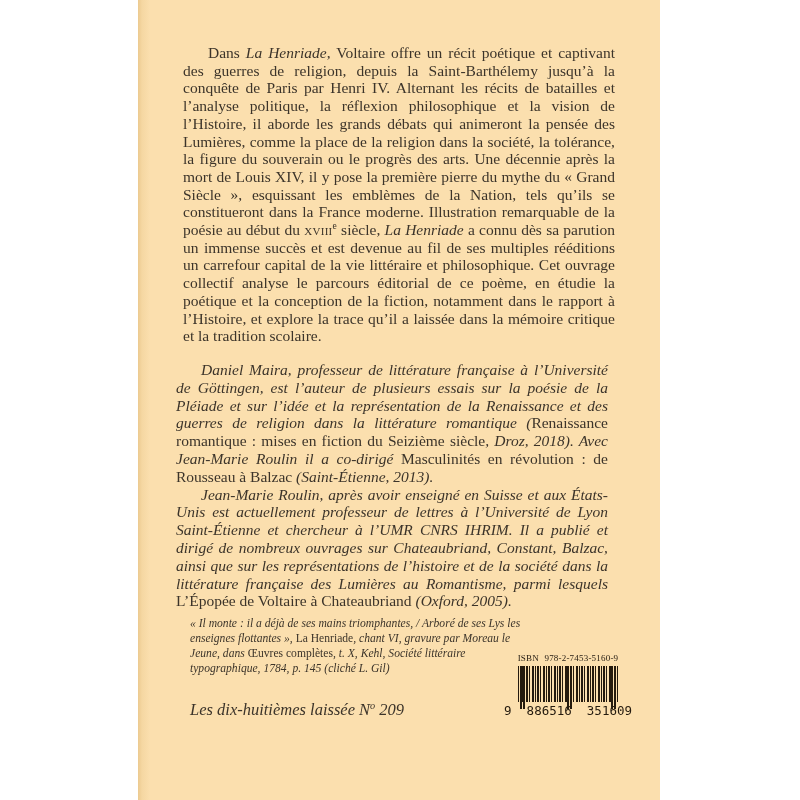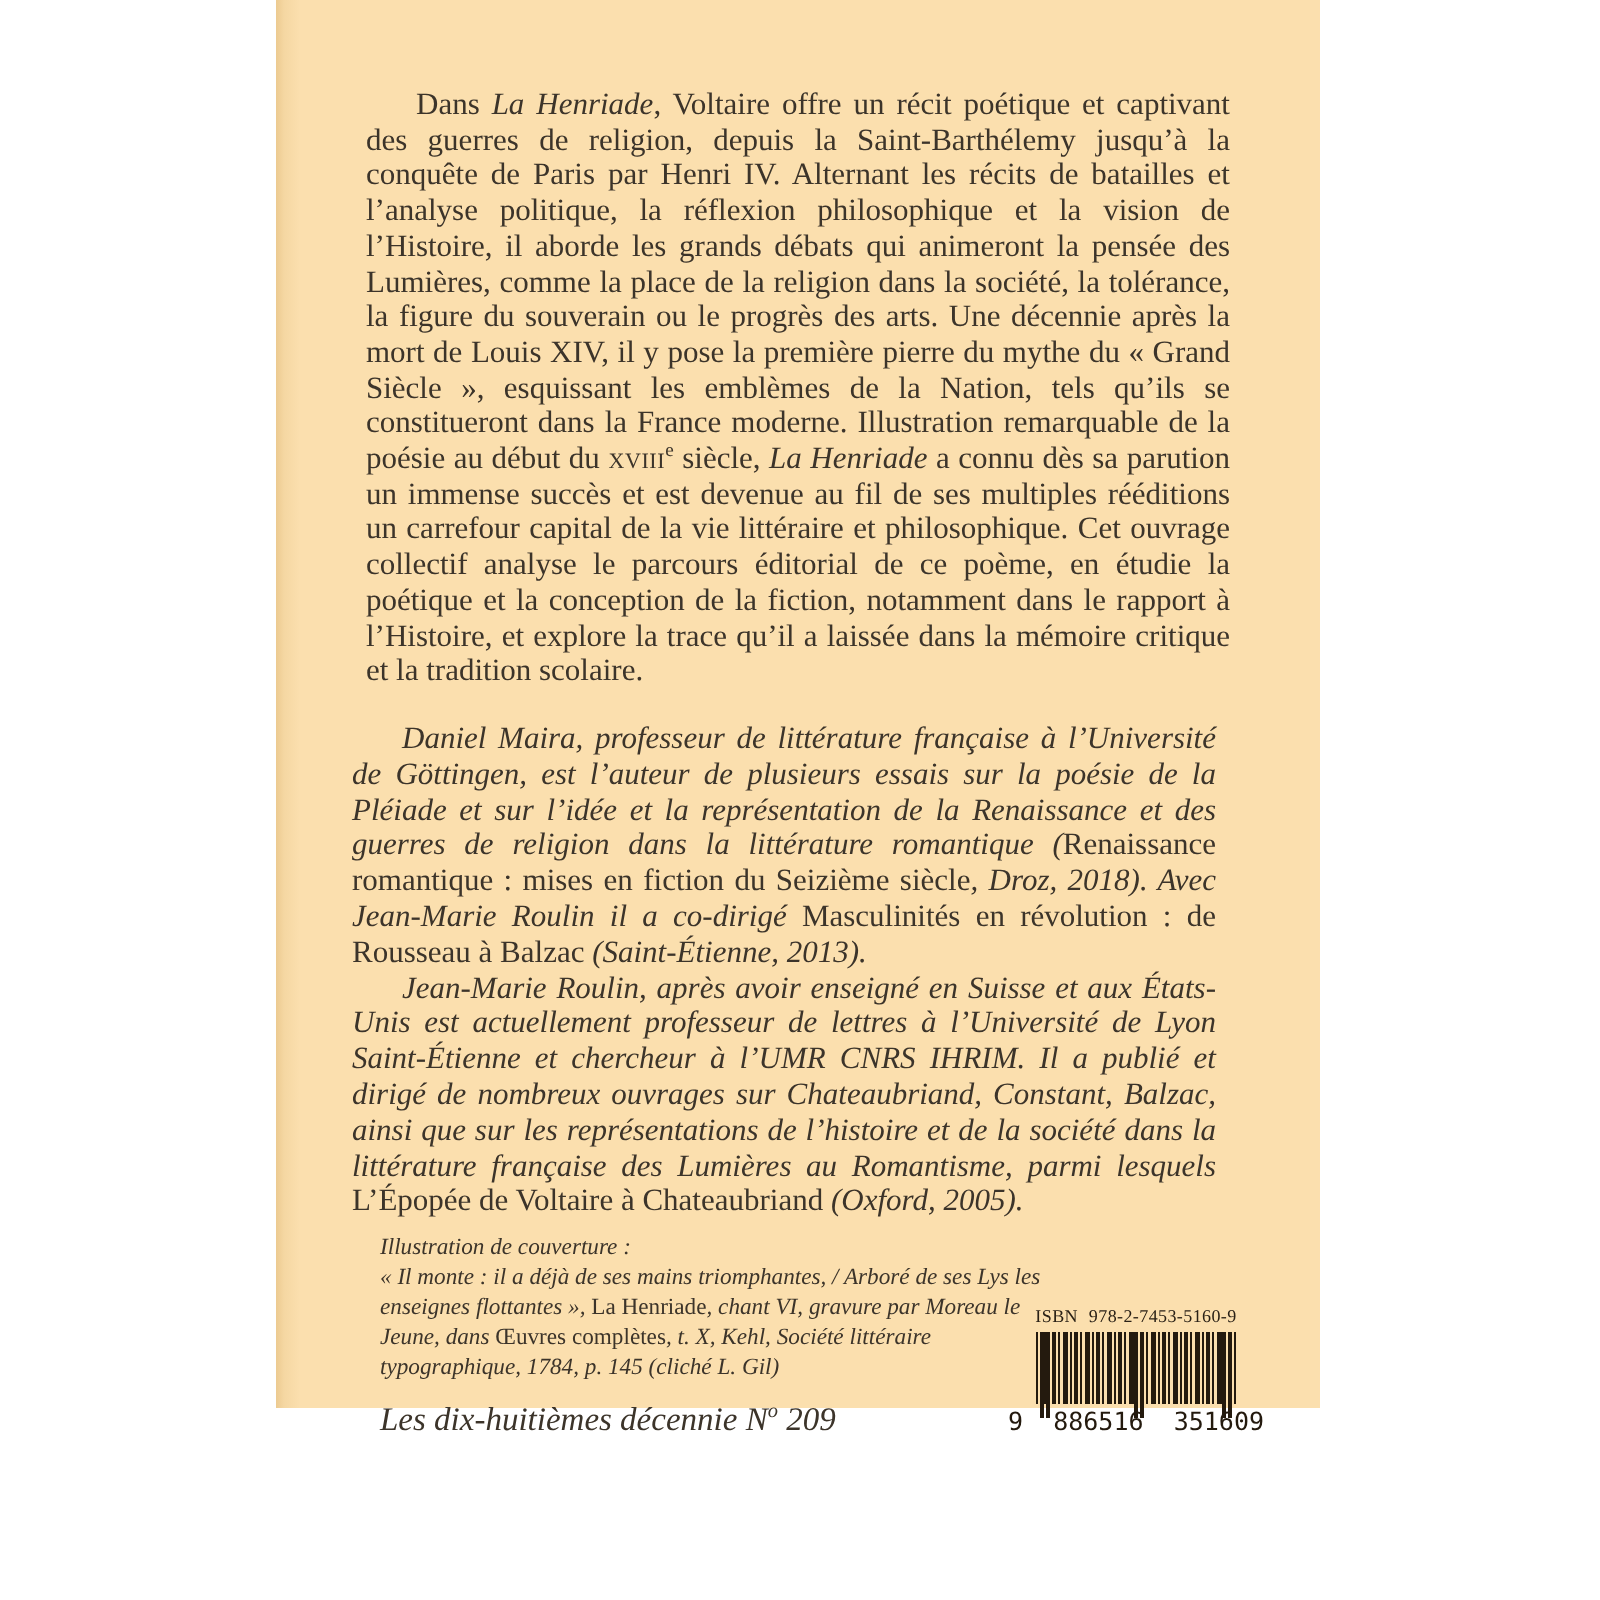--- a/index.html
+++ b/index.html
@@ -3,21 +3,21 @@
 <meta charset="utf-8">
 <style>
   html,body{margin:0;padding:0}
   body{
     width:800px;height:800px;position:relative;overflow:hidden;
     background:#ffffff;
     font-family:"Liberation Serif","DejaVu Serif",serif;
     color:#3c342a;
   }
   .paper{
-    position:absolute;left:138px;top:0;width:522px;height:704px;
+    position:absolute;left:138px;top:0;width:522px;height:800px;
     background:#fbdfae;
   }
   .paper-edge{
     position:absolute;left:0;top:0;width:12px;height:100%;
     background:linear-gradient(90deg,#ecca90 0px,#f5d7a2 4px,rgba(251,223,174,0) 12px);
   }
   .synopsis{
     position:absolute;left:45px;top:44px;width:432px;margin:0;
     font-size:15.5px;line-height:17.7px;text-align:justify;text-indent:25px;
   }
@@ -70,25 +70,24 @@
   <div class="paper-edge"></div>
 
   <p class="synopsis"><span>Dans </span><span class="i">La Henriade</span><span>, Voltaire offre un récit poétique et captivant des guerres de religion, depuis la Saint-Barthélemy jusqu’à la conquête de Paris par Henri IV. Alternant les récits de batailles et l’analyse politique, la réflexion philosophique et la vision de l’Histoire, il aborde les grands débats qui animeront la pensée des Lumières, comme la place de la religion dans la société, la tolérance, la figure du souverain ou le progrès des arts. Une décennie après la mort de Louis XIV, il y pose la première pierre du mythe du « Grand Siècle », esquissant les emblèmes de la Nation, tels qu’ils se constitueront dans la France moderne. Illustration remarquable de la poésie au début du </span><span class="sc">xviii</span><span class="sup">e</span><span> siècle, </span><span class="i">La Henriade</span><span> a connu dès sa parution un immense succès et est devenue au fil de ses multiples rééditions un carrefour capital de la vie littéraire et philosophique. Cet ouvrage collectif analyse le parcours éditorial de ce poème, en étudie la poétique et la conception de la fiction, notamment dans le rapport à l’Histoire, et explore la trace qu’il a laissée dans la mémoire critique et la tradition scolaire.</span></p>
 
   <div class="bios">
     <p><span>Daniel Maira, professeur de littérature française à l’Université de Göttingen, est l’auteur de plusieurs essais sur la poésie de la Pléiade et sur l’idée et la représentation de la Renaissance et des guerres de religion dans la littérature romantique (</span><span class="r">Renaissance romantique : mises en fiction du Seizième siècle</span><span>, Droz, 2018). Avec Jean-Marie Roulin il a co-dirigé </span><span class="r">Masculinités en révolution : de Rousseau à Balzac</span><span> (Saint-Étienne, 2013).</span></p>
     <p><span>Jean-Marie Roulin, après avoir enseigné en Suisse et aux États-Unis est actuellement professeur de lettres à l’Université de Lyon Saint-Étienne et chercheur à l’UMR CNRS IHRIM. Il a publié et dirigé de nombreux ouvrages sur Chateaubriand, Constant, Balzac, ainsi que sur les représentations de l’histoire et de la société dans la littérature française des Lumières au Romantisme, parmi lesquels </span><span class="r">L’Épopée de Voltaire à Chateaubriand</span><span> (Oxford, 2005).</span></p>
   </div>
 
   <div class="credit">
-    <div>Illustration de couverture :</div>
     <div><span>« Il monte : il a déjà de ses mains triomphantes, / Arboré de ses Lys les enseignes flottantes », </span><span class="r">La Henriade</span><span>, chant VI, gravure par Moreau le Jeune, dans </span><span class="r">Œuvres complètes</span><span>, t. X, Kehl, Société littéraire typographique, 1784, p. 145 (cliché L. Gil)</span></div>
   </div>
 
-  <p class="series"><span>Les dix-huitièmes décennie N</span><span class="sup">o</span><span> 209</span></p>
+  <p class="series"><span>Les dix-huitièmes laissée N</span><span class="sup">o</span><span> 209</span></p>
 
   <div class="barcode">
     <div class="isbn-label">ISBN 978-2-7453-5160-9</div>
     <div class="bars">
       <span class="guard g-left"></span>
       <span class="guard g-mid"></span>
       <span class="guard g-right"></span>
     </div>
     <div class="digits">
       <span>9</span>

